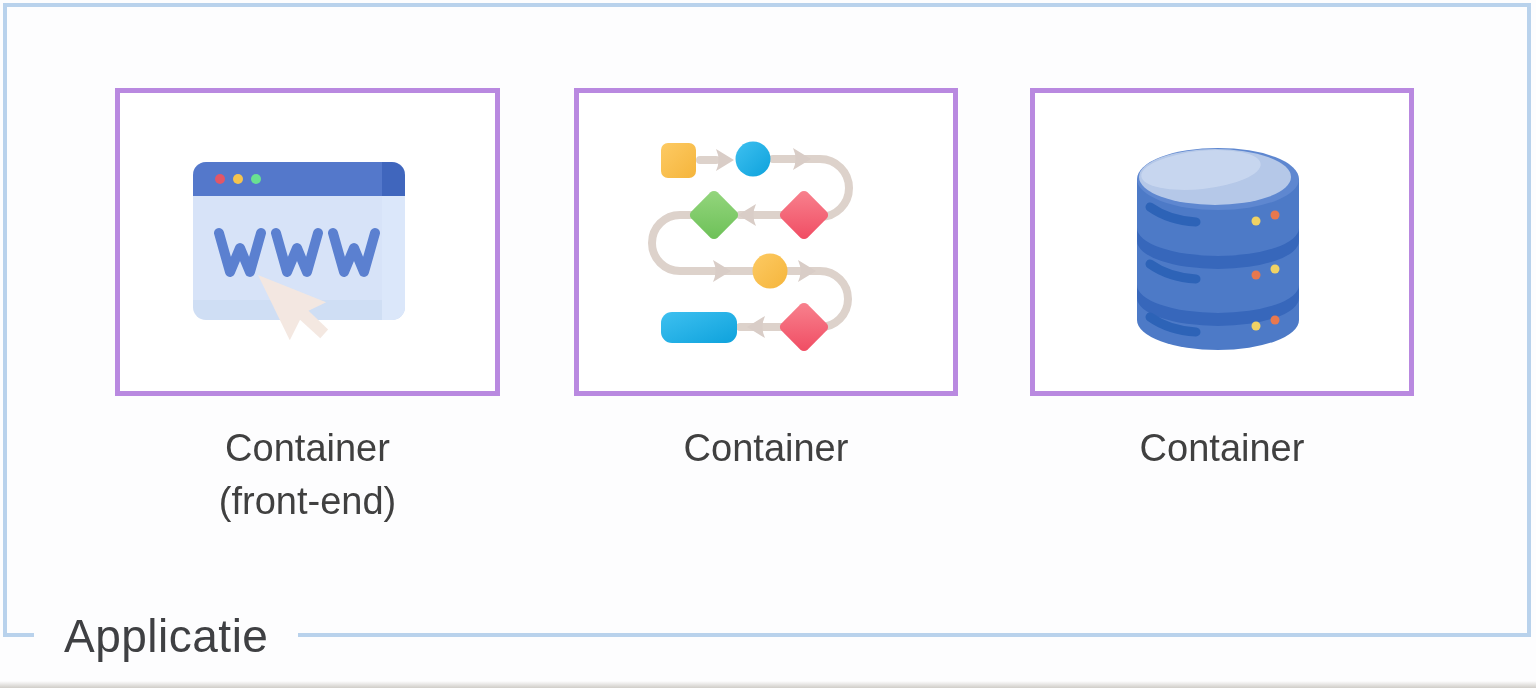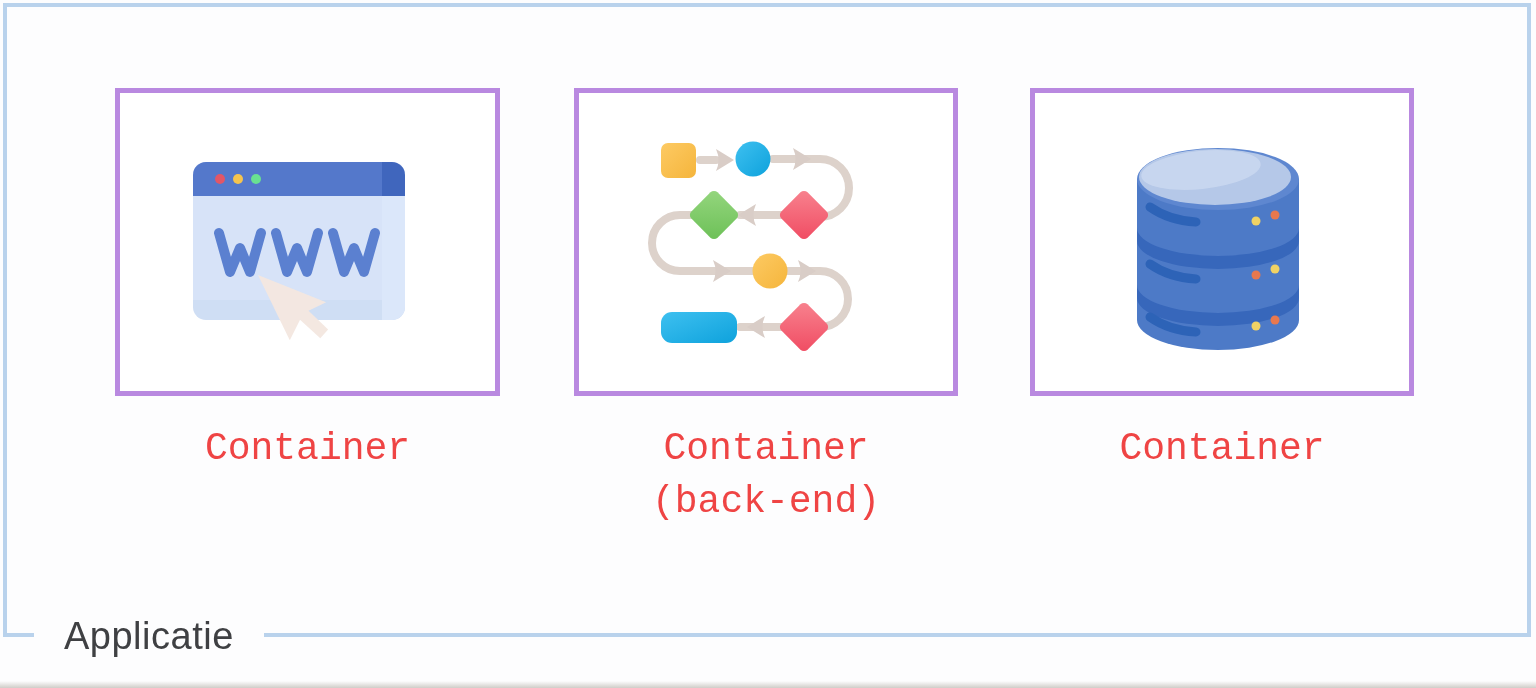--- a/index.html
+++ b/index.html
@@ -8,33 +8,33 @@
     background:#fdfdfe;
     font-family:"Liberation Sans", sans-serif;
   }
   .outer-box{
     position:absolute;left:3px;top:3px;width:1528px;height:634px;
     box-sizing:border-box;border:4px solid #b9d2ec;background:transparent;
   }
   .group-label{
     position:absolute;left:34px;top:609px;
     padding:0 30px;background:#fdfdfe;
-    font-size:38px;line-height:54px;color:#3f4043;letter-spacing:0.5px;
+    font-size:46px;line-height:54px;color:#3f4043;letter-spacing:0.5px;
     white-space:nowrap;
   }
   .container-box{
     position:absolute;top:88px;height:308px;box-sizing:border-box;
     border:5px solid #b989e0;background:#ffffff;
   }
   #box-frontend{left:115px;width:385px;}
   #box-backend{left:574px;width:384px;}
   #box-database{left:1030px;width:384px;}
   .container-label{
     position:absolute;top:422px;text-align:center;
-    font-size:38px;line-height:53px;color:#ef4444;font-family:Liberation Mono, monospace;
+    font-size:38px;line-height:53px;color:#404040;
   }
   #label-frontend{left:115px;width:385px;}
   #label-backend{left:574px;width:384px;}
   #label-database{left:1030px;width:384px;}
   .icon-svg{position:absolute;overflow:visible;}
   #browser-icon{left:193px;top:160px;width:212px;height:162px;}
   #flowchart-icon{left:640px;top:130px;width:250px;height:230px;}
   #database-icon{left:1133px;top:143px;width:170px;height:220px;}
   .bottom-edge{
     position:absolute;left:0;bottom:0;width:1536px;height:7px;
@@ -66,20 +66,21 @@
   <circle cx="63" cy="19" r="5" fill="#69e191"></circle>
   <g fill="none" stroke="#5b80d0" stroke-width="10" stroke-linecap="round" stroke-linejoin="round">
     <polyline points="26,73 37,112 47,88 57,112 68,73"></polyline>
     <polyline points="83,73 94,112 104,88 114,112 125,73"></polyline>
     <polyline points="140,73 151,112 161,88 171,112 182,73"></polyline>
   </g>
   <path d="M0 0 L0 50 L12.5 40.5 L19.5 58 L27 55 L20.5 37.5 L34 37.5 Z" transform="translate(65,115) rotate(-26) scale(1.45)" fill="#f4e7e0" opacity="0.97"></path>
 </svg>
 <div class="container-label" id="label-frontend">
   <div>Container</div>
+  <div>(front-end)</div>
 </div>
 
 <div class="container-box" id="box-backend"></div>
 <svg class="icon-svg" id="flowchart-icon" viewBox="0 0 250 230">
   <defs>
     <linearGradient id="gY" x1="0" y1="0" x2="1" y2="1">
       <stop offset="0" stop-color="#fdca63"></stop>
         <stop offset="1" stop-color="#f5b53c"></stop>
     </linearGradient>
     <linearGradient id="gB" x1="0" y1="0" x2="1" y2="1">
@@ -114,21 +115,20 @@
   <rect x="21" y="13" width="35" height="35" rx="7" fill="url(#gY)"></rect>
   <circle cx="113" cy="29" r="17.5" fill="url(#gB)"></circle>
   <rect x="-18.5" y="-18.5" width="37" height="37" rx="5" transform="translate(74,85) rotate(45)" fill="url(#gG)"></rect>
   <rect x="-18.5" y="-18.5" width="37" height="37" rx="5" transform="translate(164,85) rotate(45)" fill="url(#gR)"></rect>
   <circle cx="130" cy="141" r="17.5" fill="url(#gY)"></circle>
   <rect x="-18.5" y="-18.5" width="37" height="37" rx="5" transform="translate(164,197) rotate(45)" fill="url(#gR)"></rect>
   <rect x="21" y="182" width="76" height="31" rx="11" fill="url(#gB)"></rect>
 </svg>
 <div class="container-label" id="label-backend">
   <div>Container</div>
-  <div>(back-end)</div>
 </div>
 
 <div class="container-box" id="box-database"></div>
 <svg class="icon-svg" id="database-icon" viewBox="0 0 170 220">
   <path d="M4,36 V177 a81,30 0 0 0 162,0 V36 Z" fill="#4d7ac7"></path>
   <path d="M4,85 a81,28 0 0 0 162,0 l0,13 a81,28 0 0 1 -162,0 Z" fill="#3767bb"></path>
   <path d="M4,142 a81,28 0 0 0 162,0 l0,13 a81,28 0 0 1 -162,0 Z" fill="#3767bb"></path>
   <ellipse cx="85" cy="36" rx="81" ry="31" fill="#5e87d0"></ellipse>
   <ellipse cx="82" cy="34" rx="76" ry="28" fill="#b5c8e8"></ellipse>
   <ellipse cx="68" cy="27" rx="60" ry="19" fill="#cad8f0" opacity="0.85" transform="rotate(-6 68 27)"></ellipse>

